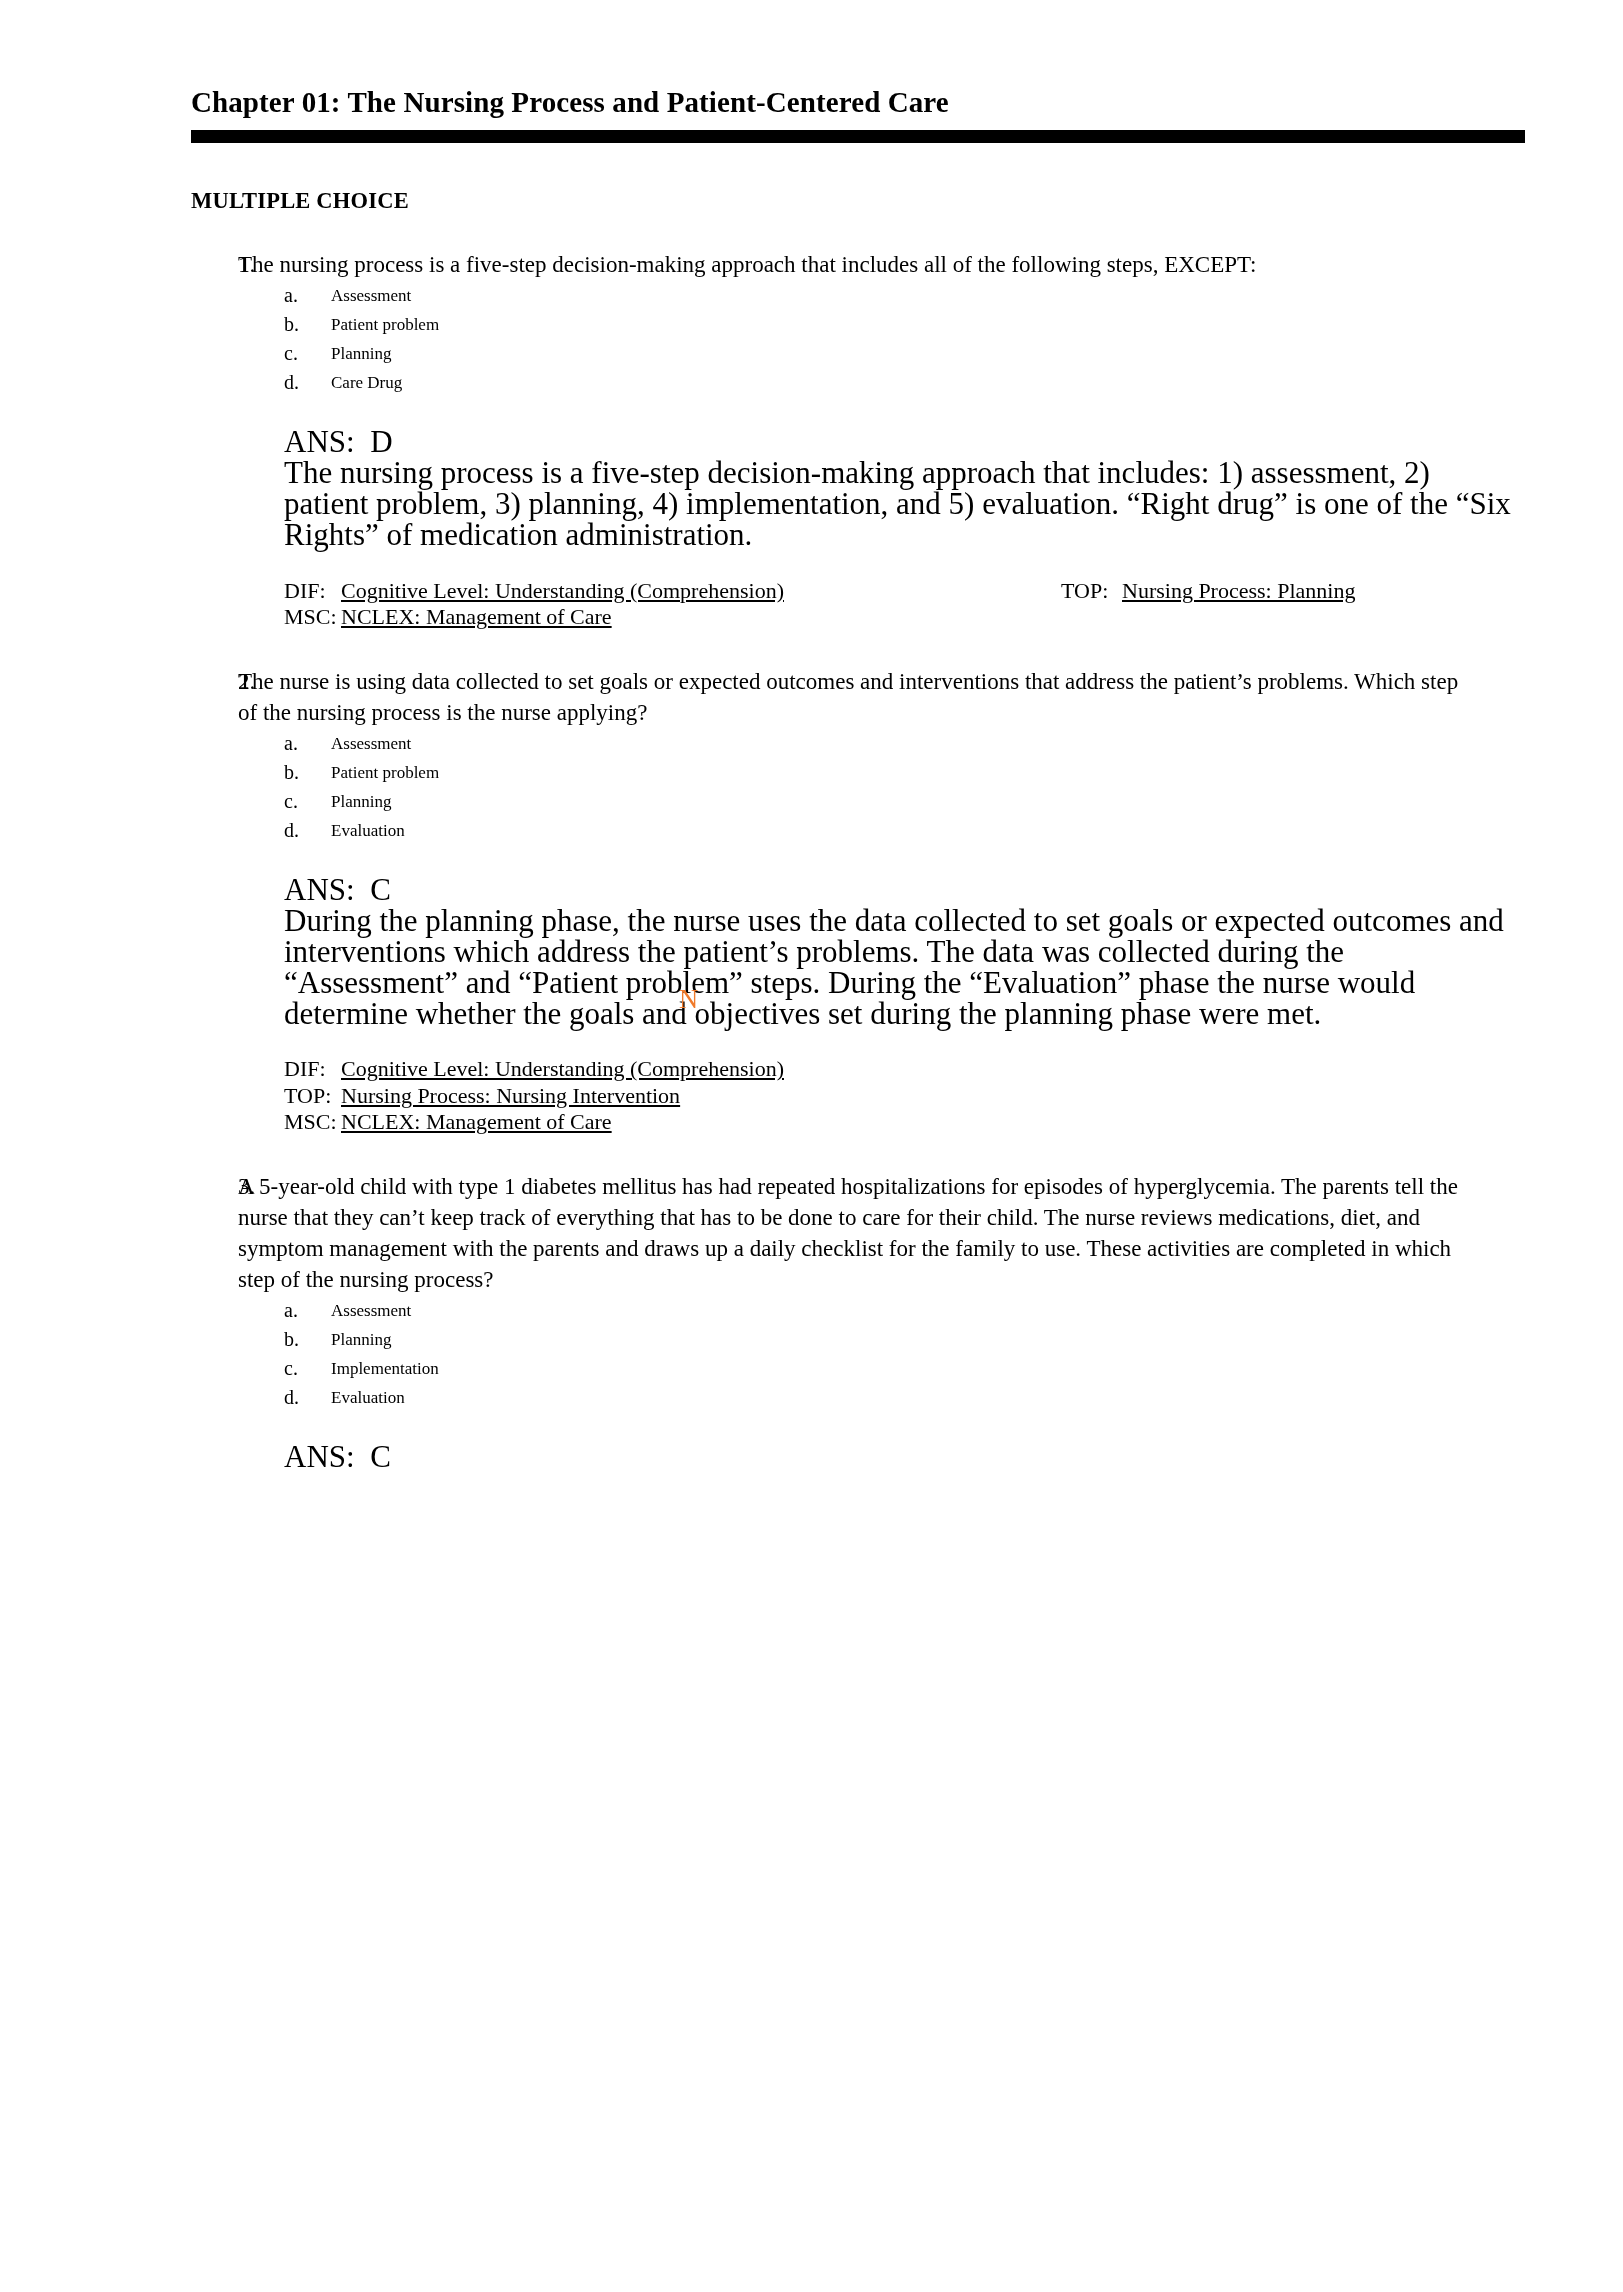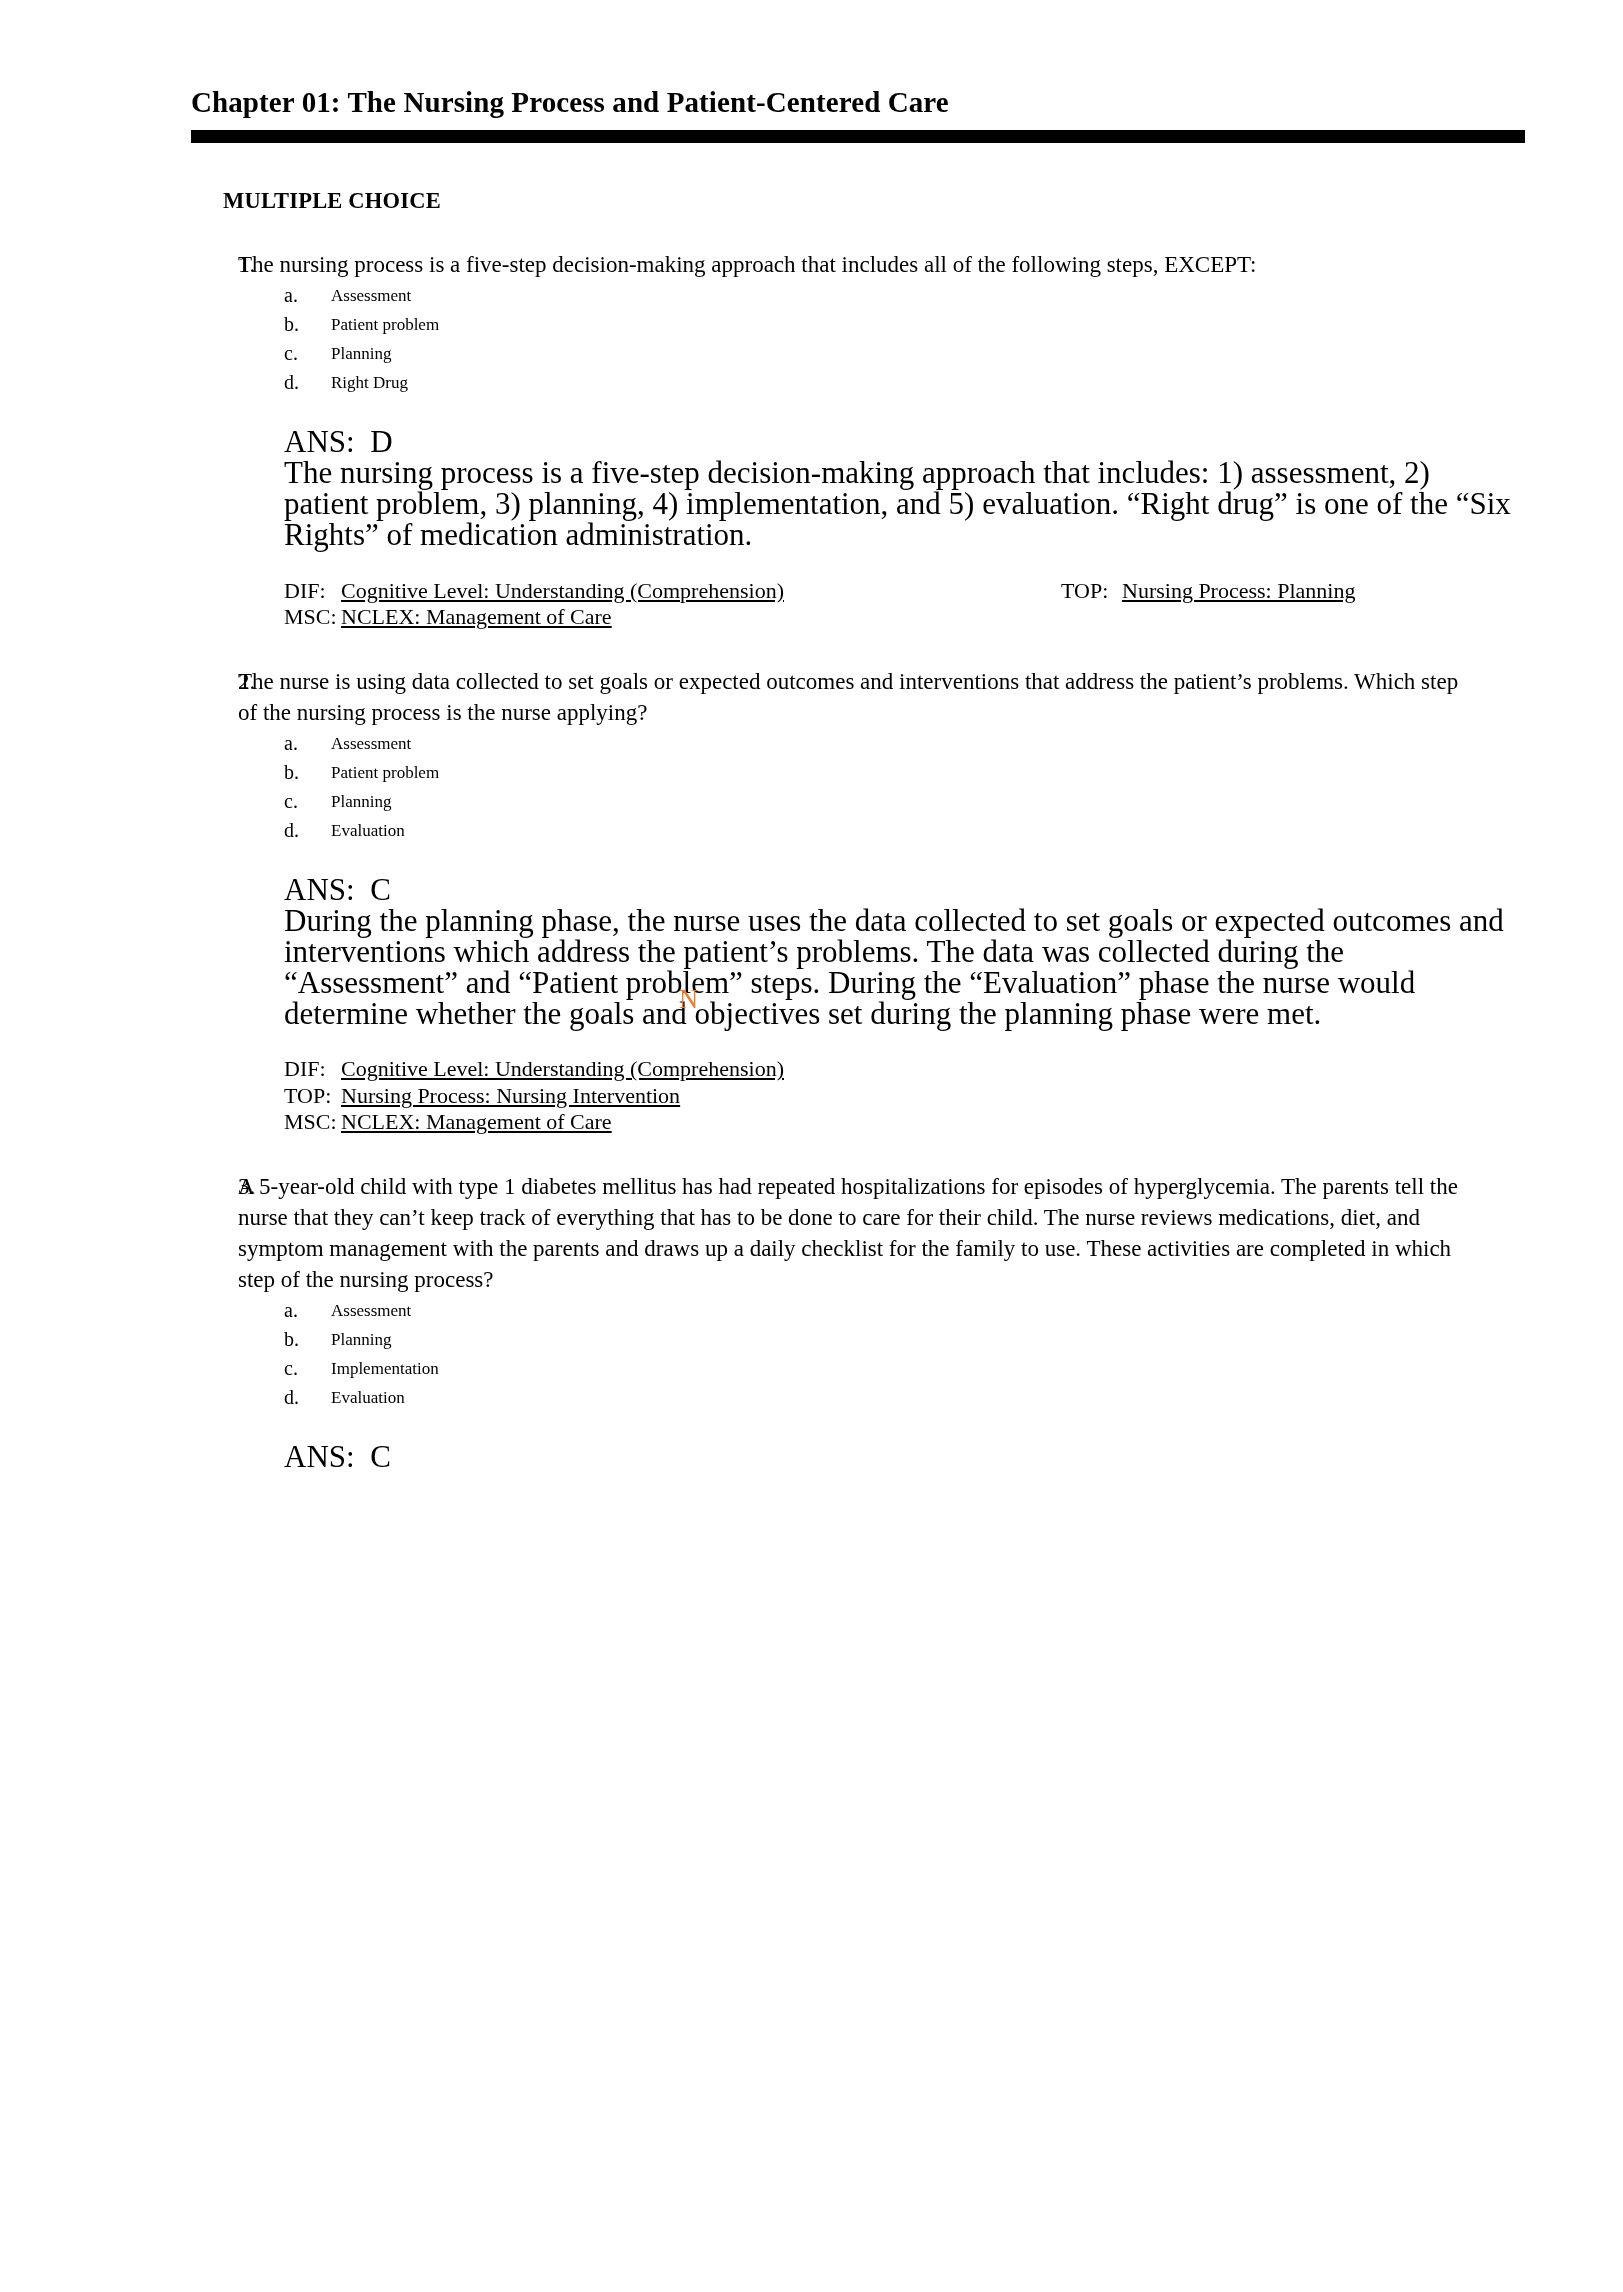--- a/index.html
+++ b/index.html
@@ -42,21 +42,20 @@
     height: 13.7px;
     background: #000000;
   }
 
   
   .section-title {
     margin-top: 45px;
     font-size: 22.5px;
     font-weight: bold;
     letter-spacing: 0.2px;
-    margin-left: 32px;
   }
 
   
   .question {
     position: relative;
     margin-top: 35px;
   }
   .q-row {
     display: flex;
     align-items: flex-start;
@@ -174,21 +173,21 @@
         <div class="option">
           <span class="opt-letter">b.</span>
           <span class="opt-text">Patient problem</span>
         </div>
         <div class="option">
           <span class="opt-letter">c.</span>
           <span class="opt-text">Planning</span>
         </div>
         <div class="option">
           <span class="opt-letter">d.</span>
-          <span class="opt-text">Right Drug</span>
+          <span class="opt-text">Care Drug</span>
         </div>
       </div>
       <div class="ans-block">
         <div class="ans-line">ANS:  D</div>
         <div class="ans-rationale">The nursing process is a five-step decision-making approach that includes: 1) assessment, 2) patient problem, 3) planning, 4) implementation, and 5) evaluation. “Right drug” is one of the “Six Rights” of medication administration.</div>
       </div>
       <div class="meta-block">
         <div class="meta-row two-col">
           <span class="meta-label">DIF:</span>
           <span class="meta-value">Cognitive Level: Understanding (Comprehension)</span>

